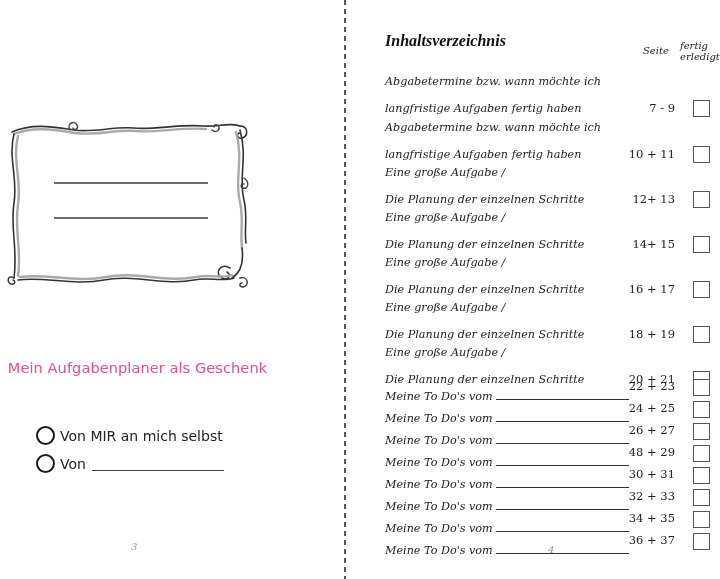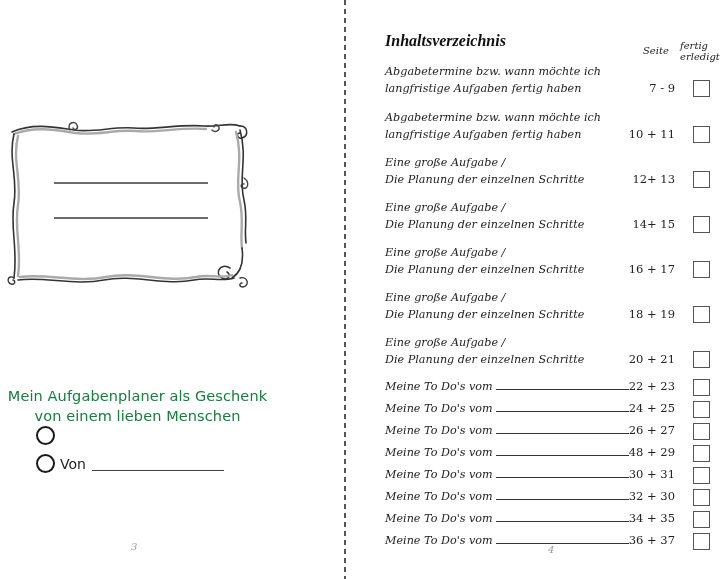--- a/index.html
+++ b/index.html
@@ -19,23 +19,22 @@
     .frame { position: absolute; left: 4px; top: 118px; width: 250px; height: 172px; }
     .frame svg { width: 100%; height: 100%; }
     .frame-line {
       position: absolute; height: 2px; background: #6c6c6c;
     }
     .frame-line.l1 { left: 54px; top: 182px; width: 154px; }
     .frame-line.l2 { left: 54px; top: 217px; width: 154px; }
 
     .gift-title {
       position: absolute; left: 0; top: 358px; width: 275px; text-align: center;
-      font-family: "DejaVu Sans", sans-serif; font-size: 14.5px; line-height: 20px; color: #15803d;
+      font-family: "DejaVu Sans", sans-serif; font-size: 14.5px; line-height: 20px; color: #ec4899;
       letter-spacing: 0.1px;
-      margin-top: 28px;
     }
     .gift-option {
       position: absolute; left: 36px; display: flex; align-items: center;
       font-family: "DejaVu Sans", sans-serif; font-size: 14px; color: #222;
     }
     .gift-option.o1 { top: 426px; }
     .gift-option.o2 { top: 454px; }
     .radio {
       width: 19px; height: 19px; border: 2px solid #1a1a1a; border-radius: 50%;
       margin-right: 5px; background: #fff; flex-shrink: 0;
@@ -57,21 +56,21 @@
     .col-head {
       position: absolute; font-family: "DejaVu Serif", serif; font-style: italic;
       font-size: 10px; color: #222; text-align: left; line-height: 11px;
     }
     .col-head.seite { left: 643px; top: 45px; width: 34px; }
     .col-head.erledigt { left: 680px; top: 40px; width: 40px; }
 
     .toc-item { position: absolute; left: 385px; width: 330px; }
     .toc-item .label {
       font-family: "DejaVu Serif", serif; font-style: italic; font-size: 11.2px;
-      color: #222; line-height: 17px; white-space: nowrap;
+      color: #222; line-height: 17px; white-space: nowrap; margin-top: 10px;
     }
     .toc-item .pages {
       position: absolute; right: 40px; bottom: 0; width: 60px; text-align: right;
       font-family: "DejaVu Serif", serif; font-size: 11.5px; color: #222;
       line-height: 17px;
     }
     .checkbox {
       position: absolute; right: 5px; width: 17px; height: 17px;
       border: 1.5px solid #555; background: #fff;
     }
@@ -117,25 +116,25 @@
 
     <path d="M14 162 C 40 158, 70 168, 100 162 C 130 156, 160 168, 190 162 C 205 159, 218 164, 230 160" stroke="#333" stroke-width="1.6"></path>
     <path d="M16 159 C 42 155, 72 165, 102 159 C 132 153, 162 165, 192 159 C 207 156, 220 161, 228 157" stroke="#aaa" stroke-width="2.4"></path>
   </svg>
 </div>
 <div class="frame-line l1"></div>
 <div class="frame-line l2"></div>
 
 <div class="gift-title">
   <div>Mein Aufgabenplaner als Geschenk</div>
-  <div>von einem lieben Menschen</div>
 </div>
 
 <div class="gift-option o1">
   <span class="radio"></span>
+  <span>Von MIR an mich selbst</span>
 </div>
 <div class="gift-option o2">
   <span class="radio"></span>
   <span>Von</span>
   <span class="blank-line"></span>
 </div>
 
 <div class="page-num left">3</div>
 
 <div class="fold-line"></div>
@@ -212,21 +211,21 @@
   <div class="pages">48 + 29</div>
   <div class="checkbox"></div>
 </div>
 <div class="toc-item one-line" style="top:466px;">
   <div class="label"><span>Meine To Do's vom</span><span class="todo-line"></span></div>
   <div class="pages">30 + 31</div>
   <div class="checkbox"></div>
 </div>
 <div class="toc-item one-line" style="top:488px;">
   <div class="label"><span>Meine To Do's vom</span><span class="todo-line"></span></div>
-  <div class="pages">32 + 30</div>
+  <div class="pages">32 + 33</div>
   <div class="checkbox"></div>
 </div>
 <div class="toc-item one-line" style="top:510px;">
   <div class="label"><span>Meine To Do's vom</span><span class="todo-line"></span></div>
   <div class="pages">34 + 35</div>
   <div class="checkbox"></div>
 </div>
 <div class="toc-item one-line" style="top:532px;">
   <div class="label"><span>Meine To Do's vom</span><span class="todo-line"></span></div>
   <div class="pages">36 + 37</div>

